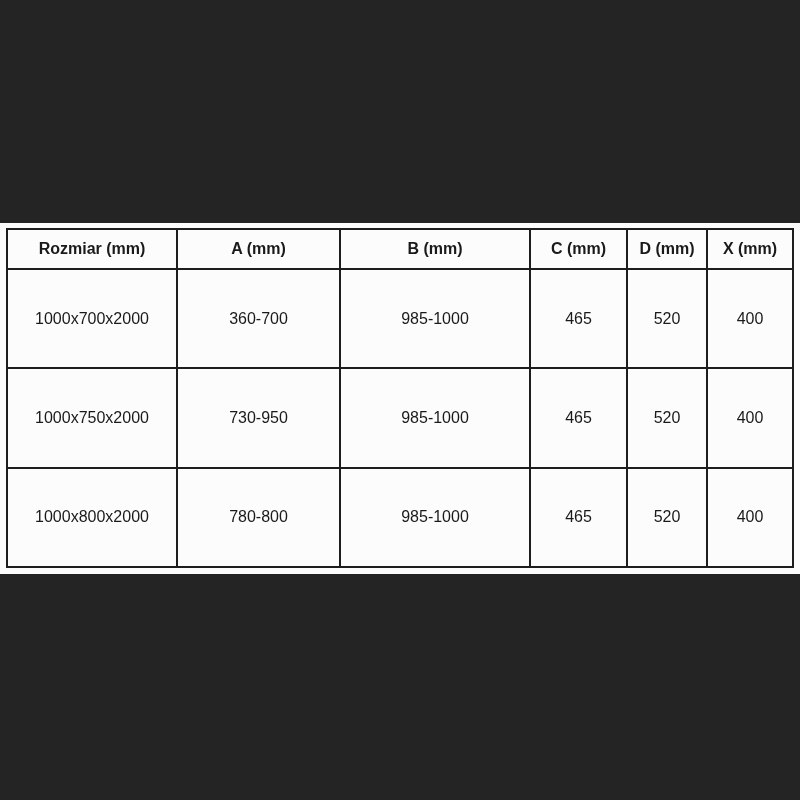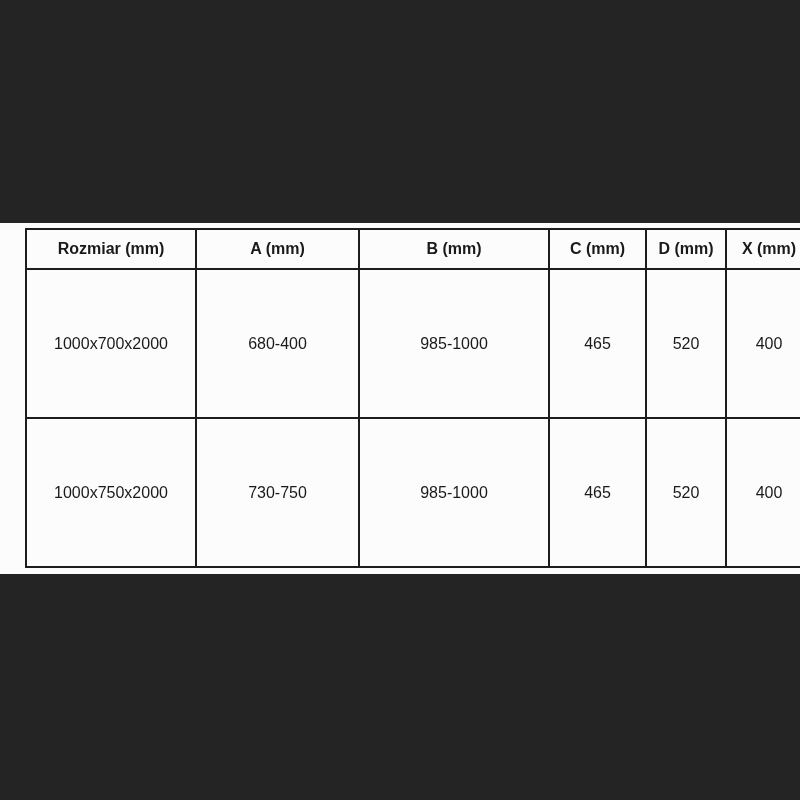--- a/index.html
+++ b/index.html
@@ -18,21 +18,21 @@
     background: #242424;
   }
   .white-band {
     position: absolute;
     left: 0;
     top: 223px;
     width: 800px;
     height: 351px;
     background: #fcfcfc;
     box-sizing: border-box;
-    padding: 5px 7px 6px 25px;
+    padding: 5px 7px 6px 6px;
   }
   table.spec-table {
     border-collapse: collapse;
     table-layout: fixed;
     width: 786px;
     height: 340px;
     background: #fcfcfc;
   }
   table.spec-table th,
   table.spec-table td {
@@ -82,29 +82,37 @@
           <th>A (mm)</th>
           <th>B (mm)</th>
           <th>C (mm)</th>
           <th>D (mm)</th>
           <th>X (mm)</th>
         </tr>
       </thead>
       <tbody id="spec-table-body">
           <tr>
             <td>1000x700x2000</td>
-            <td>680-400</td>
+            <td>360-700</td>
             <td>985-1000</td>
             <td>465</td>
             <td>520</td>
             <td>400</td>
           </tr>
           <tr>
             <td>1000x750x2000</td>
-            <td>730-750</td>
+            <td>730-950</td>
+            <td>985-1000</td>
+            <td>465</td>
+            <td>520</td>
+            <td>400</td>
+          </tr>
+          <tr>
+            <td>1000x800x2000</td>
+            <td>780-800</td>
             <td>985-1000</td>
             <td>465</td>
             <td>520</td>
             <td>400</td>
           </tr>
         </tbody>
     </table>
   </div>
 </div>
 

